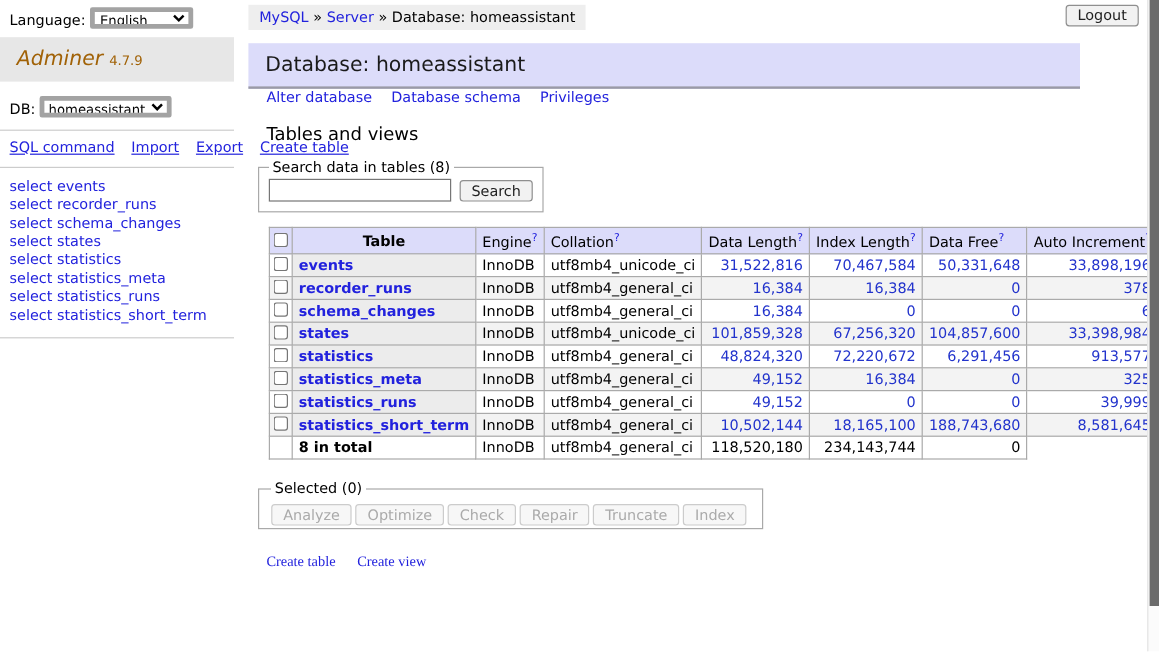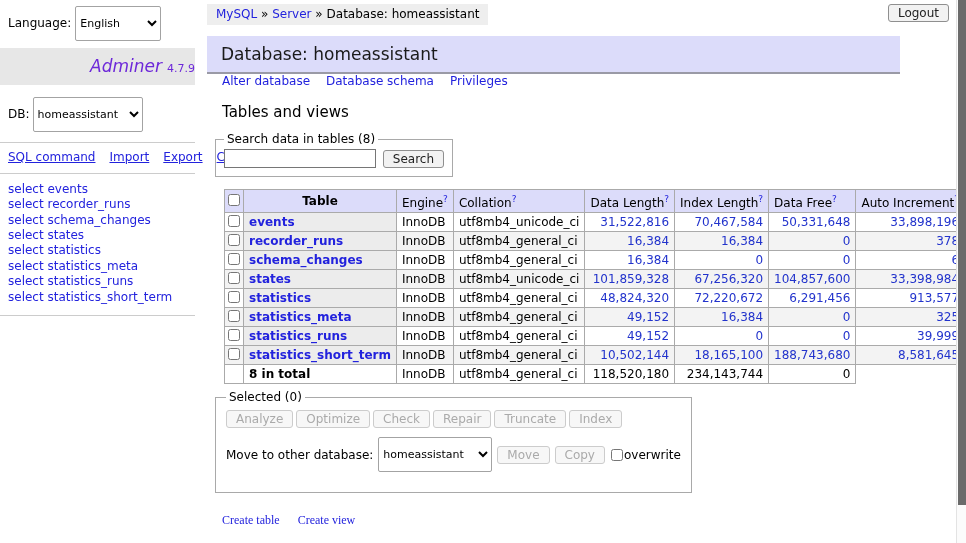--- a/index.html
+++ b/index.html
@@ -5,35 +5,35 @@
   * { box-sizing: border-box; }
   html, body { margin:0; padding:0; }
   body {
     width: 966px; height: 543px; overflow: hidden;
     font-family: "DejaVu Sans", "Liberation Sans", sans-serif;
     font-size: 12px; color: #000; background: #fff; position: relative;
   }
   a { color: #2222dd; text-decoration: none; cursor: pointer; }
   select {
     font-family: inherit; font-size: 11px; background: #fff;
-    border: 1px solid #a3a3a3; border-radius: 2px; height: 35px;
+    border: 4px solid #a3a3a3; border-radius: 2px; height: 18px;
   }
   button {
     font-family: inherit; font-size: 12px; color: #222;
     background: #f2f2f2; border: 1px solid #8f8f8f; border-radius: 3px;
     padding: 1px 9px; cursor: pointer;
   }
   button:disabled { color: #aaa; border-color: #ccc; background: #f7f7f7; cursor: default; }
   hr.sep { border: none; border-top: 1px solid #ccc; margin: 0; }
 
   
   #sidebar { position: absolute; left: 0; top: 0; width: 195px; }
   .lang-row { padding: 6px 0 7px 8px; }
   .lang-row select { width: 86px; margin-left: 4px; }
-  .logo { background: #e7e7e7; padding: 8px 0 9px 14px; color: #6d28d9; text-align: right; }
+  .logo { background: #e7e7e7; padding: 8px 0 9px 14px; color: #a16207; }
   .logo .name { font-style: italic; font-size: 17px; }
   .logo .ver { font-size: 11px; margin-left: 5px; }
   .db-row { padding: 12px 0 10px 8px; }
   .db-row select { width: 110px; margin-left: 3px; }
   .actions { margin: 0; padding: 7px 0 8px 8px; width: 187px; line-height: 1.25; }
   .actions a { margin-right: 14px; white-space: nowrap; text-decoration: underline; }
   .tlinks { margin: 0; padding: 8px 0 10px 8px; line-height: 1.28; }
   .tlinks a { display: block; white-space: nowrap; }
 
   
@@ -73,21 +73,21 @@
   tbody th.name a { font-weight: bold; }
   tr.odd td { background: #f3f3f3; }
   td.num { text-align: right; color: #2233cc; }
   td.chk, th.chk { text-align: center; padding: 1px 2px; }
   input[type="checkbox"] { width: 12px; height: 12px; margin: 1px; }
   tfoot th.total { background: #fff; text-align: left; font-weight: bold; }
   tfoot td.numb { text-align: right; color: #000; }
   td.ghost { border: none; background: #fff; }
 
   
-  #selected-fieldset { margin-top: 6px; padding: 6px 10px 20px; }
+  #selected-fieldset { margin-top: 17px; padding: 6px 10px 2px; }
   #selected-buttons button { margin-right: 3px; }
   .move-row { margin-top: 9px; display: flex; align-items: center; gap: 5px; }
   .move-row select { width: 114px; }
   .move-row label { display: flex; align-items: center; }
 
   .create-links { margin-top: 20px; font-family: Liberation Serif, serif; }
   .create-links a { margin-right: 18px; }
 
   
   #scrollbar { position: absolute; right: 0; top: 0; width: 10px; height: 543px; background: #fbfbfb; border-left: 1px solid #e3e3e3; }
@@ -262,30 +262,20 @@
             <td class="numb">234,143,744</td>
             <td class="numb">0</td>
             <td class="ghost" colspan="3"></td>
           </tr>
         </tfoot>
       </table>
 
     <fieldset id="selected-fieldset">
       <legend>Selected (0)</legend>
       <div id="selected-buttons"><button disabled="">Analyze</button><button disabled="">Optimize</button><button disabled="">Check</button><button disabled="">Repair</button><button disabled="">Truncate</button><button disabled="">Index</button></div>
-      <div class="move-row">
-        <span>Move to other database:</span>
-        <select><option>homeassistant</option></select>
-        <button disabled="">Move</button>
-        <button disabled="">Copy</button>
-        <label>
-            <input type="checkbox" style="">
-            <span>overwrite</span>
-          </label>
-      </div>
     </fieldset>
 
     <div class="create-links"><a href="#">Create table</a><a href="#">Create view</a></div>
 
   </div>
 </div>
 
 <div id="scrollbar">
   <div class="thumb"></div>
 </div>

